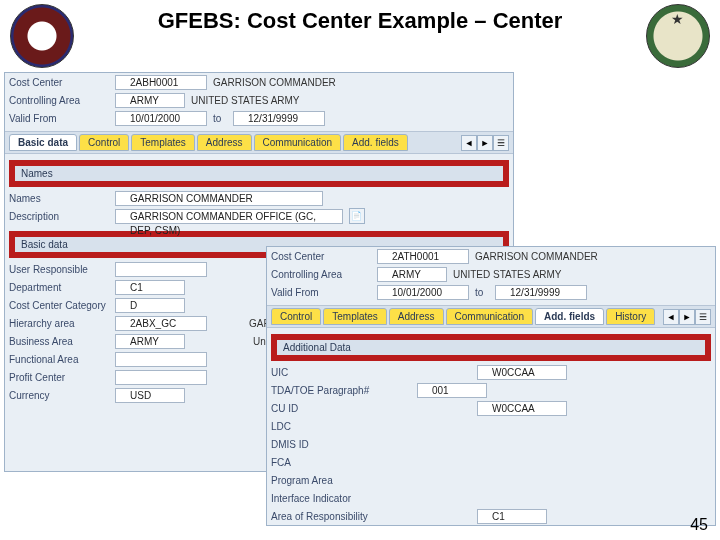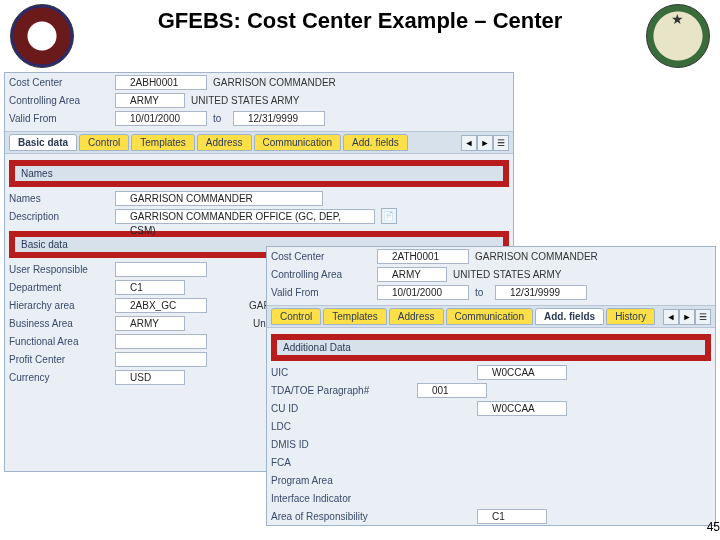--- a/index.html
+++ b/index.html
@@ -17,21 +17,21 @@
   .lbl{width:106px;color:#3a4a6a}
   .val{background:#fff;border:1px solid #a7b6c8;height:15px;padding:0 14px;line-height:14px;font-size:10px;margin-right:6px;min-width:70px;display:inline-block;color:#222}
   .wide{width:208px}.mid{width:92px}.sm{width:66px}
   .after{color:#333}
   .tabs{display:flex;align-items:center;background:#d7e1ec;border-top:1px solid #b7c5d6;border-bottom:1px solid #b7c5d6;padding:2px 4px;gap:2px;margin-top:4px}
   .tab{background:#fde047;border:1px solid #9fb3c9;padding:2px 8px;border-radius:3px 3px 0 0;font-size:10px;color:#2a3a55;cursor:pointer}
   .tab.active{background:#fff;font-weight:bold}
   .tabicons{margin-left:auto;display:flex;gap:0}
   .ti{width:16px;height:16px;border:1px solid #9fb3c9;background:#eef3f8;display:flex;align-items:center;justify-content:center;font-size:9px}
   .gh{background:#d7e1ec;border:6px solid #b91c1c;padding:2px 6px;margin:6px 4px 2px 4px;font-size:10px;color:#2a3a55}
-  .slidenum{position:absolute;right:0;bottom:6px;font-size:12px}
+  .slidenum{position:absolute;right:12px;bottom:6px;font-size:16px}
 </style>
 </head>
 <body>
 
 <div class="hdr">
   <div class="seal-l"></div>
   <div class="seal-r"></div>
   <div class="title">GFEBS: Cost Center Example – Center</div>
 </div>
 
@@ -67,32 +67,37 @@
     </span>
   </div>
 
   <div class="gh">Names</div>
   <div class="row">
     <span class="lbl">Names</span>
     <span class="val wide">GARRISON COMMANDER</span>
   </div>
   <div class="row">
     <span class="lbl">Description</span>
-    <span class="val" style="width:260px">GARRISON COMMANDER OFFICE (GC, DEP, CSM)</span>
+    <span class="val" style="width:228px">GARRISON COMMANDER OFFICE (GC, DEP, CSM)</span>
     <span class="ti" style="border:1px solid #9fb3c9">📄</span>
   </div>
 
   <div class="gh">Basic data</div>
   <div class="row">
       <span class="lbl">User Responsible</span>
       <span class="val mid"></span>
     </div>
   <div class="row">
       <span class="lbl">Department</span>
       <span class="val sm">C1</span>
+    </div>
+  <div class="row">
+      <span class="lbl">Cost Center Category</span>
+      <span class="val" style="width:28px">D</span>
+      <span class="after" style="margin-left:100px">TDA</span>
     </div>
   <div class="row">
       <span class="lbl">Hierarchy area</span>
       <span class="val mid">2ABX_GC</span>
       <span class="after" style="margin-left:36px">GARR</span>
     </div>
   <div class="row">
       <span class="lbl">Business Area</span>
       <span class="val sm">ARMY</span>
       <span class="after" style="margin-left:62px">United</span>

